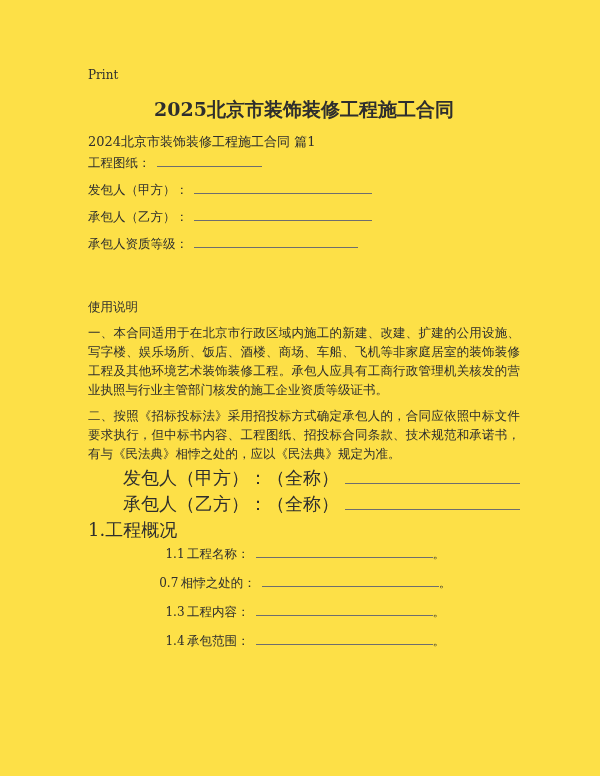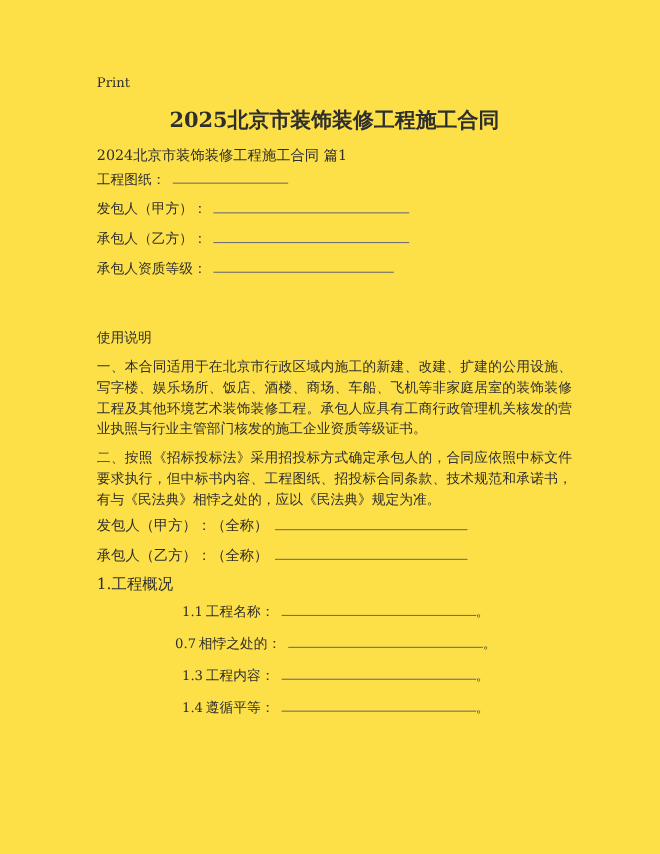--- a/index.html
+++ b/index.html
@@ -15,22 +15,22 @@
   .sec-heading{font-size:13px;font-weight:normal;line-height:16px;margin-bottom:5px;}
   .row{font-size:12.5px;line-height:15px;margin-bottom:12px;white-space:nowrap;}
   .blank{display:inline-block;border-bottom:1px solid #6e6e6e;height:11px;margin-left:6px;}
   .w-contract{width:105px;}
   .w-party{width:178px;}
   .w-qual{width:164px;}
   .w-full{width:175px;}
   .w-item{width:177px;}
   .usage-heading{font-size:12.5px;line-height:15px;margin-bottom:9px;margin-top:48px;}
   .para{font-size:12.5px;line-height:19px;text-align:justify;margin:0 0 7px 0;}
-  .sig-row{font-size:13px;line-height:15px;margin-bottom:11px;white-space:nowrap;}
-  .s1-heading{font-size:14px;line-height:15px;margin:1px 0 9px 0;}
+  .sig-row{font-size:18px;line-height:15px;margin-bottom:11px;white-space:nowrap;text-align:right;}
+  .s1-heading{font-size:18px;line-height:15px;margin:1px 0 9px 0;}
   .item-row{font-size:12.5px;line-height:15px;margin-bottom:13px;white-space:nowrap;text-align:center;}
   .item-no{display:inline-block;width:24px;font-size:12px;}
   .period{font-size:12.5px;}
 </style>
 </head>
 <body>
 
 <div class="page">
 
   <div class="print-link">Print</div>
@@ -79,16 +79,16 @@
 
   <div class="item-row">
     <span class="item-no">0.7</span><span>相悖之处的：</span><span class="blank w-item"></span><span class="period">。</span>
   </div>
 
   <div class="item-row">
     <span class="item-no">1.3</span><span>工程内容：</span><span class="blank w-item"></span><span class="period">。</span>
   </div>
 
   <div class="item-row">
-    <span class="item-no">1.4</span><span>遵循平等：</span><span class="blank w-item"></span><span class="period">。</span>
+    <span class="item-no">1.4</span><span>承包范围：</span><span class="blank w-item"></span><span class="period">。</span>
   </div>
 
 </div>
 
 </body></html>

